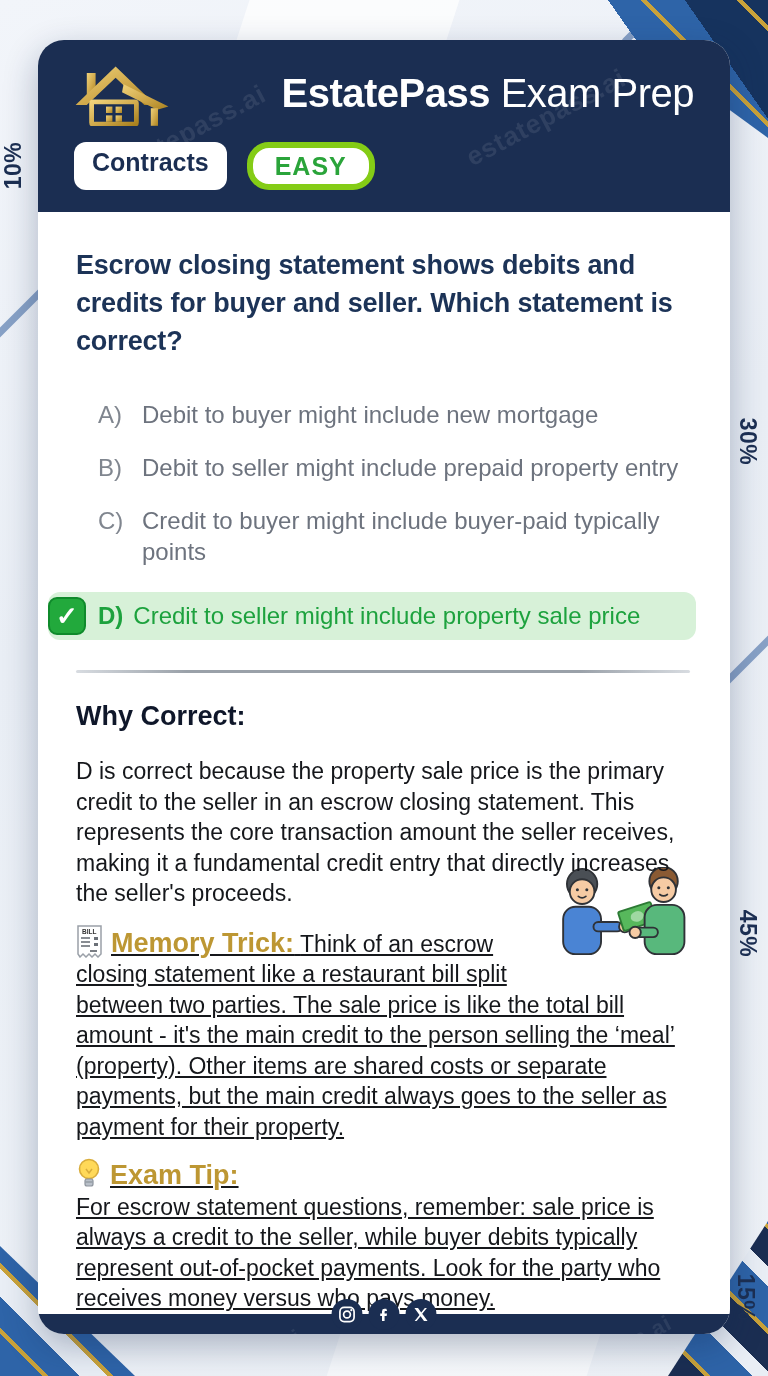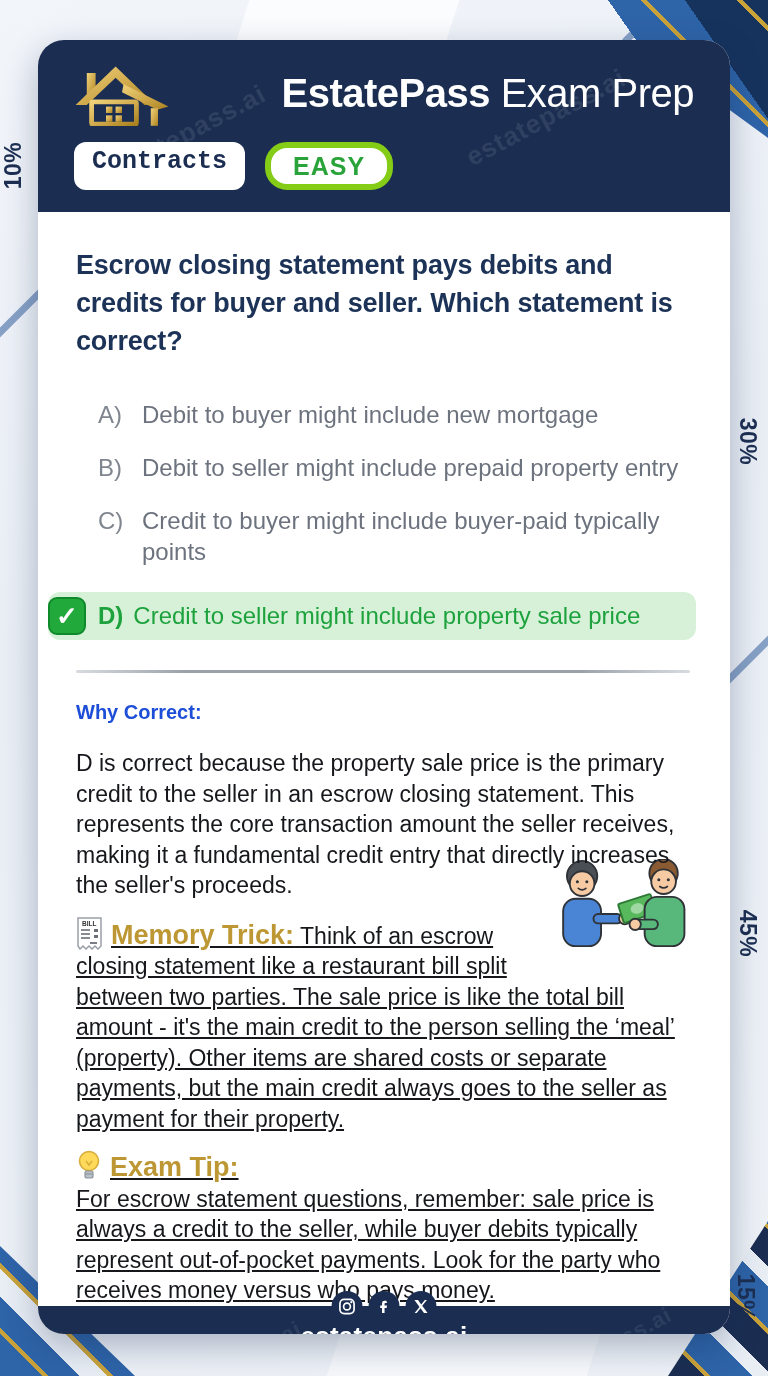--- a/index.html
+++ b/index.html
@@ -58,39 +58,39 @@
   .wm-h1 { left:60px;  top:78px; }
   .wm-h2 { left:420px; top:62px; }
   .wm-f1 { left:120px; top:44px; font-size:22px; color:rgba(255,255,255,.08); }
   .wm-f2 { left:490px; top:30px; font-size:22px; color:rgba(255,255,255,.08); }
 
   .logo-row { position:relative; display:flex; align-items:center; gap:30px; padding-top:20px;justify-content:space-between; }
   .brand { color:#ffffff; font-size:40px; letter-spacing:-.5px; white-space:nowrap; }
   .brand b { font-weight:700; }
   .badge-row { position:relative; display:flex; gap:20px; margin-top:16px; }
   .badge { background:#ffffff; border-radius:12px; padding:5px 18px; font-size:25px; font-weight:700; line-height:30px; }
-  .badge-topic { color:#1b2e52;font-family:Liberation Mono, monospace; }
+  .badge-topic { color:#1b2e52; }
   .badge-diff  { color:#2aa43a; border:6px solid #84cc16; border-radius:22px; padding:3px 22px; letter-spacing:1px; }
 
   .card-body { position:relative; flex:1; background:#ffffff; padding:0 40px 0 38px; }
 
   .question { margin-top:34px; color:#1c3357; font-size:27px; line-height:38px; font-weight:700; letter-spacing:-.2px; }
 
   .options { margin-top:28px; }
   .option { display:flex; gap:10px; padding:11px 0 11px 22px; font-size:24px; line-height:31px; color:#6d737e; }
   .option .letter { flex:none; width:34px; color:#80868f; }
 
   .correct-row { position:relative; margin:14px -6px 6px -28px; }
   .correct-pill { display:flex; align-items:center; gap:10px; background:#d7f1d8; border-radius:12px; padding:9px 14px 9px 50px; font-size:24px; line-height:30px; color:#1da23e; font-weight:500; }
   .check-badge { position:absolute; left:0; top:50%; transform:translateY(-50%); width:38px; height:38px; background:#22a93c; border:2px solid #0f8a2b; border-radius:9px; display:flex; align-items:center; justify-content:center; color:#ffffff; font-size:26px; font-weight:700; }
   .correct-pill .letter { font-weight:700; }
 
   .divider { height:3px; margin:30px 0 0 0; border-radius:2px; background:linear-gradient(90deg,#d8dce1,#9aa1a9 18% 82%,#d8dce1); }
 
-  .h-navy { margin-top:28px; color:#1d4ed8; font-size:20px; font-weight:700; }
+  .h-navy { margin-top:28px; color:#0f172a; font-size:27px; font-weight:700; }
   .para { margin-top:24px; color:#15171b; font-size:23px; line-height:30.5px; }
 
   .h-gold { color:#bd9733; font-size:27px; font-weight:700; }
   .sect { margin-top:16px; color:#15171b; font-size:23px; line-height:30.5px;text-decoration:underline; }
   .inline-icon { display:inline-block; vertical-align:-6px; margin-right:8px; }
 
   .illustration { float:right; width:152px; height:90px; margin:-58px -6px 4px 10px; }
 
   
   .card-footer { position:relative; flex:none; height:82px; background:#1b2e52; text-align:center; overflow:visible; }
@@ -144,21 +144,21 @@
     </div>
 
     <div class="badge-row">
       <span class="badge badge-topic">Contracts</span>
       <span class="badge badge-diff">EASY</span>
     </div>
   </div>
 
   <div class="card-body">
 
-    <h2 class="question">Escrow closing statement pays debits and credits for buyer and seller. Which statement is correct?</h2>
+    <h2 class="question">Escrow closing statement shows debits and credits for buyer and seller. Which statement is correct?</h2>
 
     <div class="options">
       <div class="option">
         <span class="letter">A)</span>
         <span>Debit to buyer might include new mortgage</span>
       </div>
       <div class="option">
         <span class="letter">B)</span>
         <span>Debit to seller might include prepaid property entry</span>
       </div>

